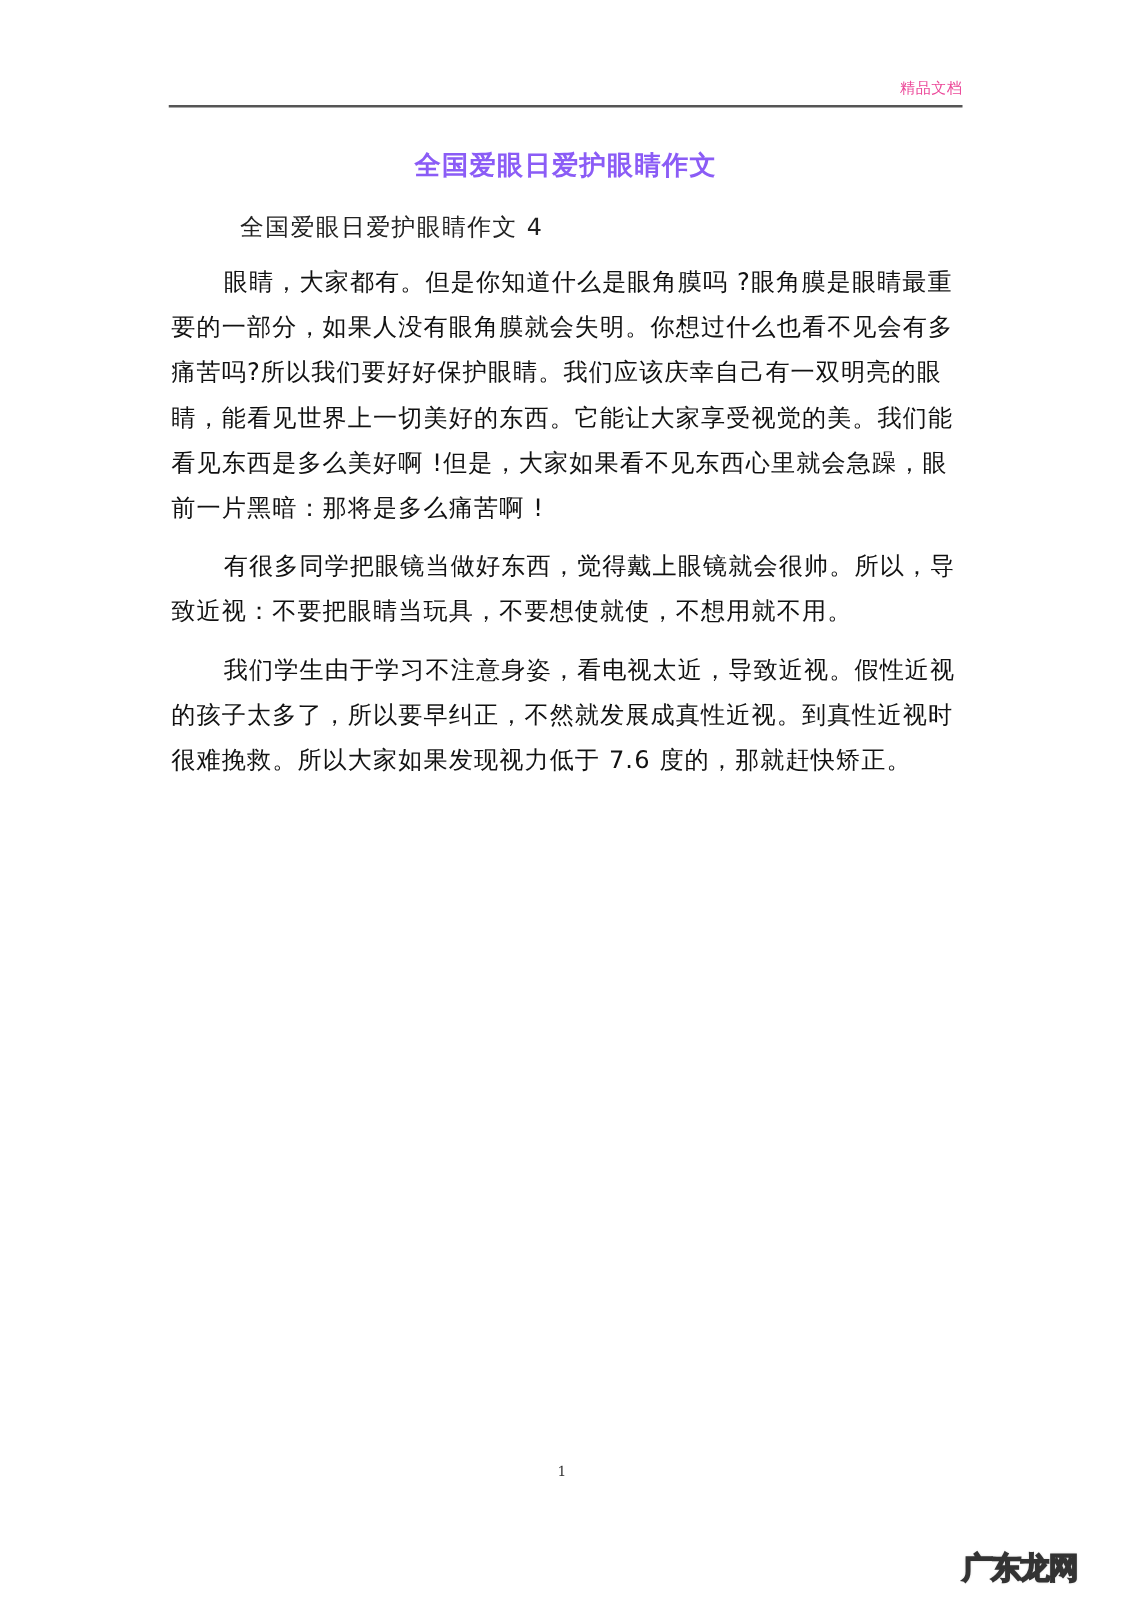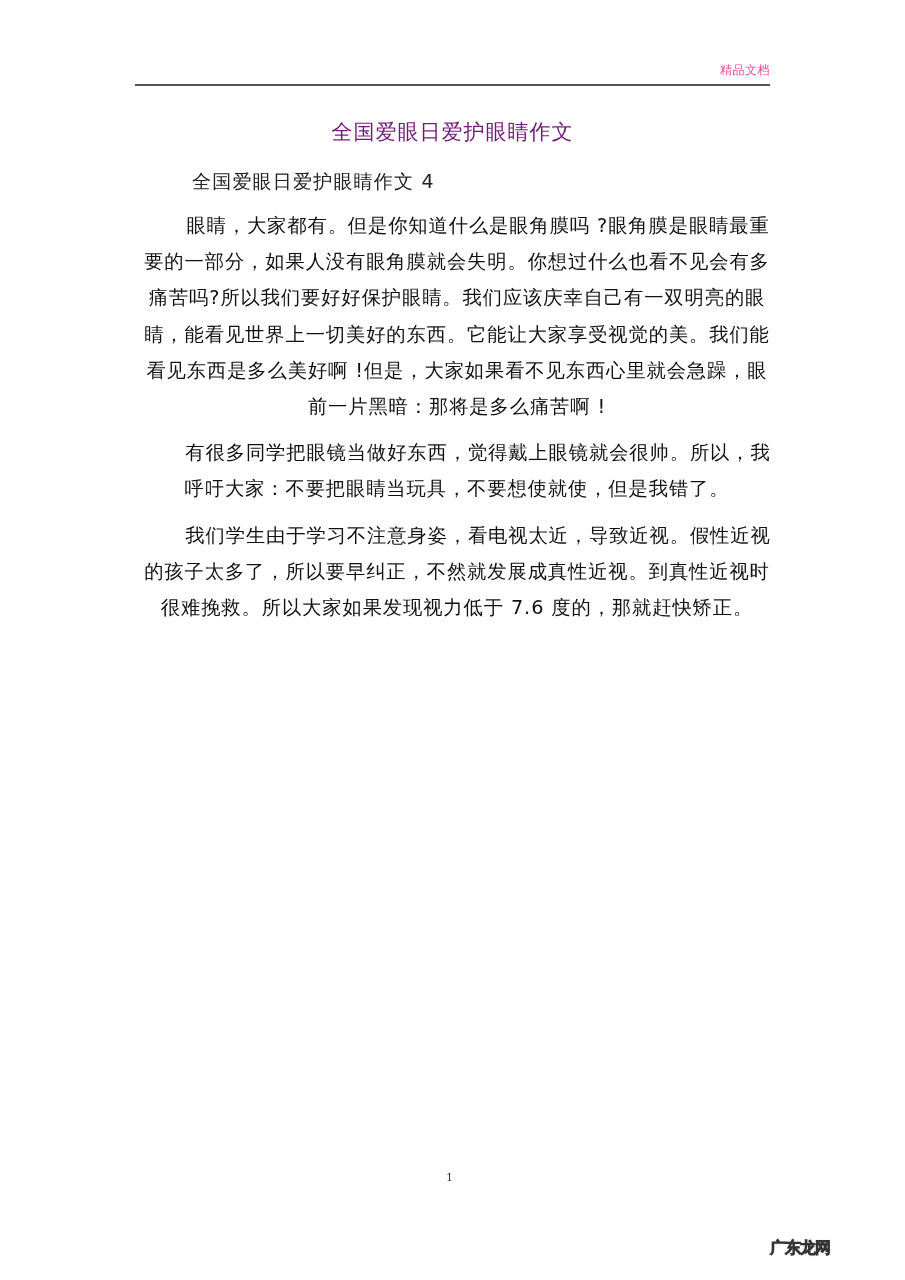--- a/index.html
+++ b/index.html
@@ -33,24 +33,24 @@
       height: 0;
       border-top: 2px solid #555;
     }
     .doc-title {
       position: absolute;
       left: 135px;
       top: 118px;
       width: 635px;
       text-align: center;
       font-family: "DejaVu Serif", serif;
-      font-weight: normal;
+      font-weight: bold;
       font-size: 21px;
       letter-spacing: 1px;
-      color: #701a75;
+      color: #8b5cf6;
     }
     .doc-subtitle {
       position: absolute;
       left: 192px;
       top: 169px;
       font-size: 19px;
       color: #222;
       letter-spacing: 1.2px;
     }
     .doc-body {
@@ -59,52 +59,52 @@
       top: 208px;
       width: 640px;
       font-size: 19.3px;
       line-height: 36.2px;
       letter-spacing: 0.9px;
       color: #111;
     }
     .doc-body p {
       margin: 0 0 10px 0;
       text-indent: 42px;
-      text-align: center;
+      text-align: left;
     }
     .page-number {
       position: absolute;
       left: 446px;
       top: 1171px;
       font-family: "DejaVu Serif", serif;
       font-size: 11px;
       color: #333;
     }
     .watermark {
       position: absolute;
       left: 770px;
       top: 1238px;
-      font-size: 16px;
-      font-weight: normal;
+      font-size: 24px;
+      font-weight: bold;
       color: #ffffff;
       letter-spacing: -1px;
       -webkit-text-stroke: 1.3px #333;
       text-shadow: 0 0 2px #999;
     }
   </style>
 </head>
 <body>
 
 <div class="page-header">精品文档</div>
 <div class="header-rule"></div>
 
 <div class="doc-title">全国爱眼日爱护眼睛作文</div>
 <div class="doc-subtitle">全国爱眼日爱护眼睛作文 4</div>
 
 <div class="doc-body">
   <p>眼睛，大家都有。但是你知道什么是眼角膜吗 ?眼角膜是眼睛最重要的一部分，如果人没有眼角膜就会失明。你想过什么也看不见会有多痛苦吗?所以我们要好好保护眼睛。我们应该庆幸自己有一双明亮的眼睛，能看见世界上一切美好的东西。它能让大家享受视觉的美。我们能看见东西是多么美好啊 !但是，大家如果看不见东西心里就会急躁，眼前一片黑暗：那将是多么痛苦啊 !</p>
-  <p>有很多同学把眼镜当做好东西，觉得戴上眼镜就会很帅。所以，我呼吁大家：不要把眼睛当玩具，不要想使就使，但是我错了。</p>
+  <p>有很多同学把眼镜当做好东西，觉得戴上眼镜就会很帅。所以，导致近视：不要把眼睛当玩具，不要想使就使，不想用就不用。</p>
   <p>我们学生由于学习不注意身姿，看电视太近，导致近视。假性近视的孩子太多了，所以要早纠正，不然就发展成真性近视。到真性近视时很难挽救。所以大家如果发现视力低于 7.6 度的，那就赶快矫正。</p>
 </div>
 
 <div class="page-number">1</div>
 
 <div class="watermark">广东龙网</div>
 
 </body></html>

